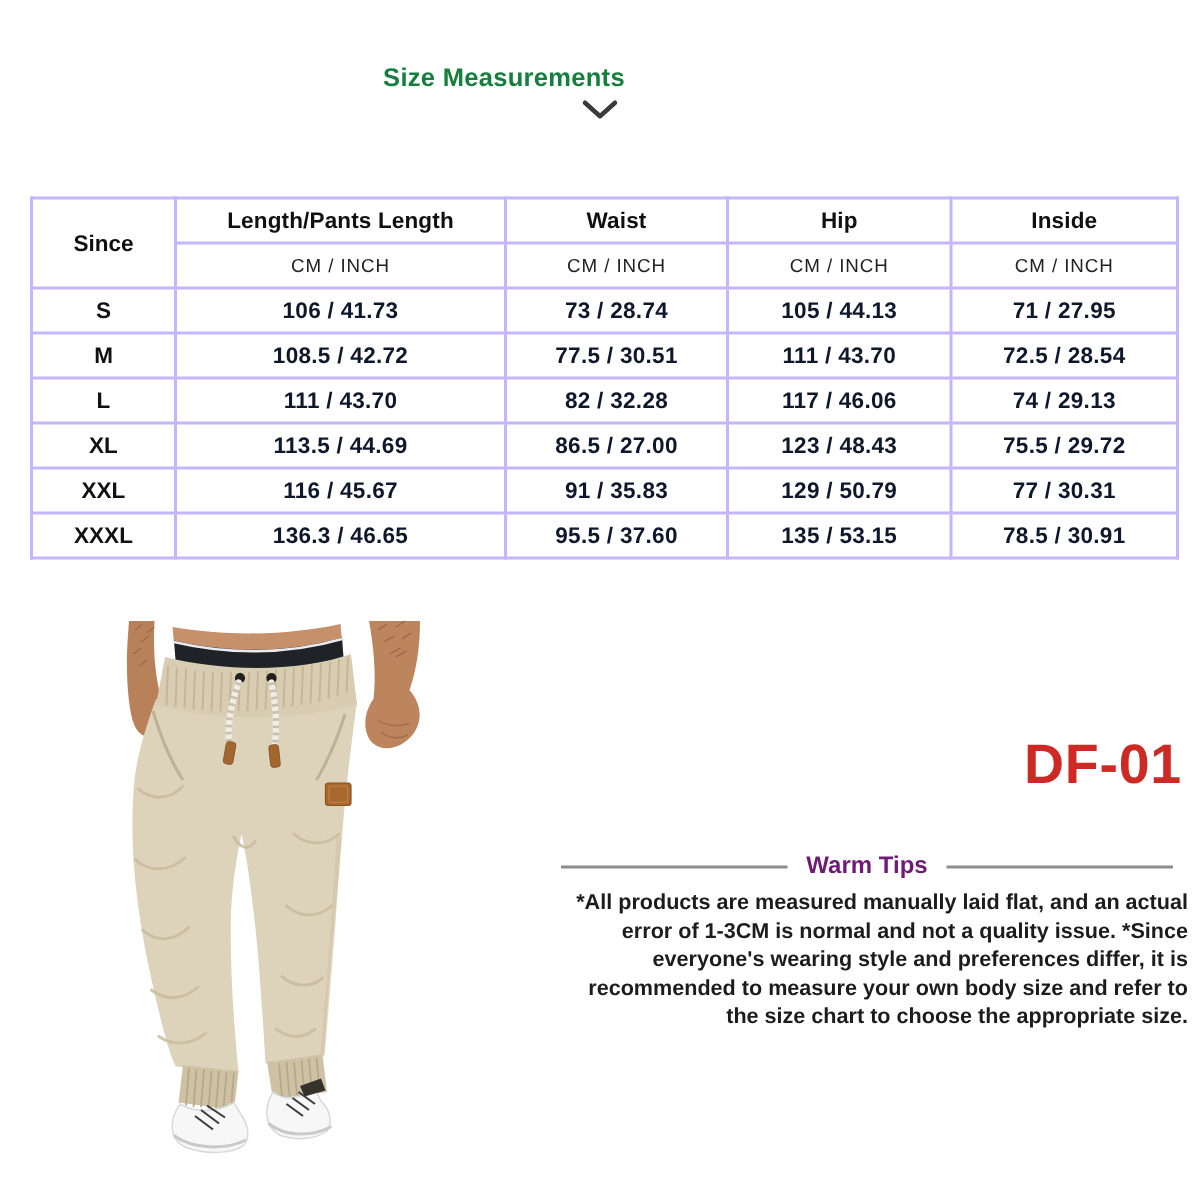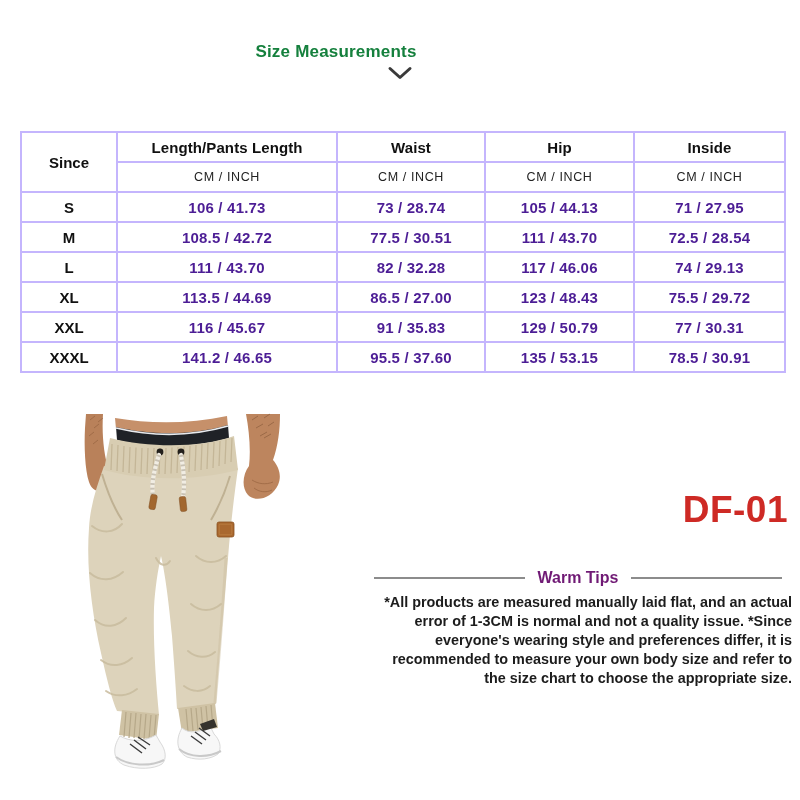--- a/index.html
+++ b/index.html
@@ -31,21 +31,21 @@
     border: 2px solid #c4b5fd;
     padding: 0; margin: 0;
     text-align: center; vertical-align: middle;
     height: 30px;
     overflow: hidden; white-space: nowrap;
   }
   .col-head   { font-size: 15px; font-weight: 700; color: #101010; letter-spacing: .1px; }
   .size-head  { font-size: 15px; font-weight: 700; color: #101010; }
   .unit-cell  { font-size: 12.5px; font-weight: 400; color: #222222; letter-spacing: .6px; }
   .size-cell  { font-size: 15px; font-weight: 700; color: #111111; }
-  .value-cell { font-size: 15px; font-weight: 600; color: #4c1d95; letter-spacing: .2px; }
+  .value-cell { font-size: 15px; font-weight: 600; color: #0f172a; letter-spacing: .2px; }
 
   
   .figure-wrap { position: absolute; left: 40px; top: 408px; width: 320px; height: 390px; }
 
   
   .model-code {
     position: absolute; left: 368px; top: 489px; width: 420px;
     text-align: right;
     font-size: 37px; font-weight: 700; color: #ce2a25;
     letter-spacing: .5px;
@@ -130,21 +130,21 @@
       </tr>
       <tr>
         <th class="size-cell">XXL</th>
         <td class="value-cell">116 / 45.67</td>
         <td class="value-cell">91 / 35.83</td>
         <td class="value-cell">129 / 50.79</td>
         <td class="value-cell">77 / 30.31</td>
       </tr>
       <tr>
         <th class="size-cell">XXXL</th>
-        <td class="value-cell">141.2 / 46.65</td>
+        <td class="value-cell">136.3 / 46.65</td>
         <td class="value-cell">95.5 / 37.60</td>
         <td class="value-cell">135 / 53.15</td>
         <td class="value-cell">78.5 / 30.91</td>
       </tr>
     </tbody>
   </table>
 </div>
 
 <div class="figure-wrap">
   <svg width="320" height="390" viewBox="0 0 320 390">

